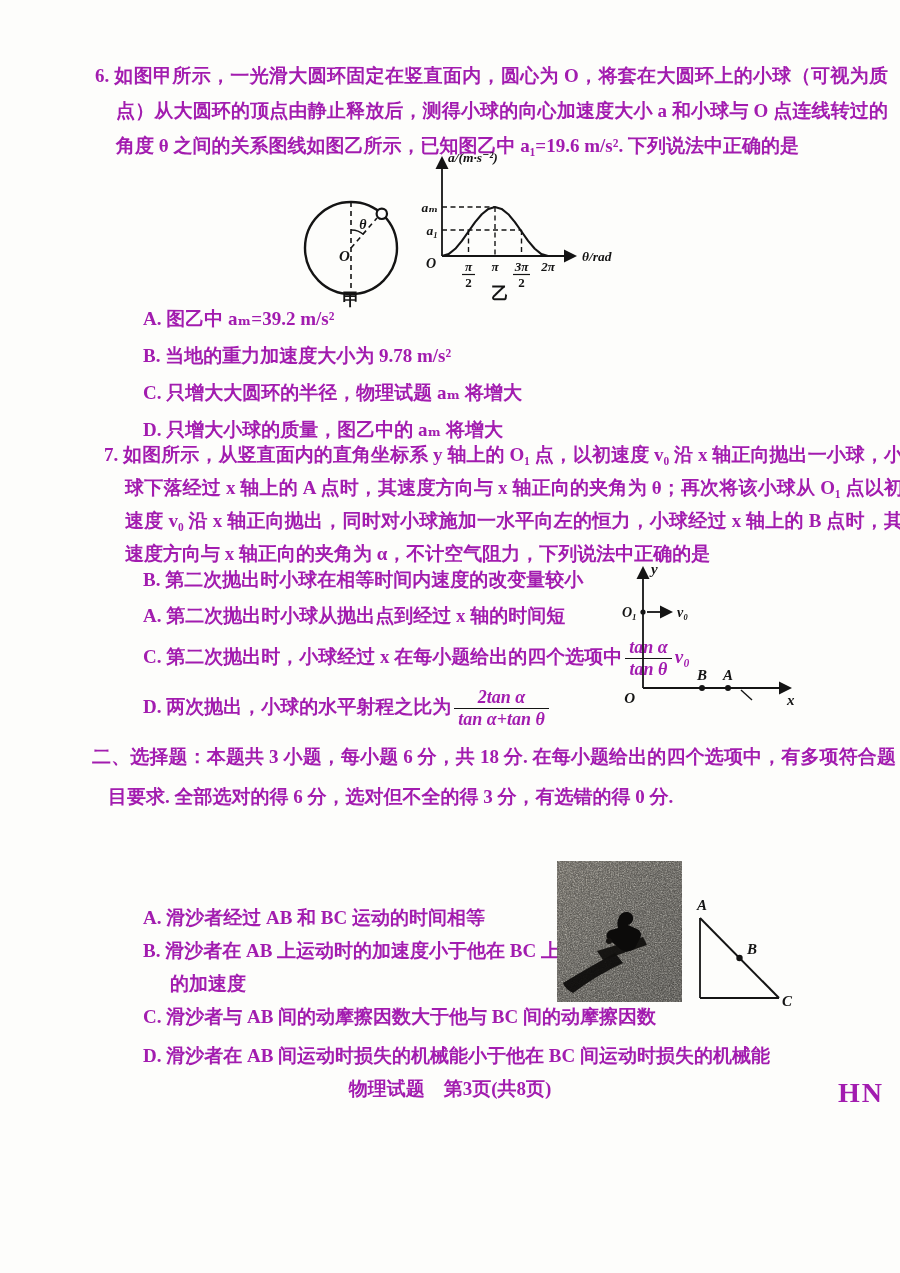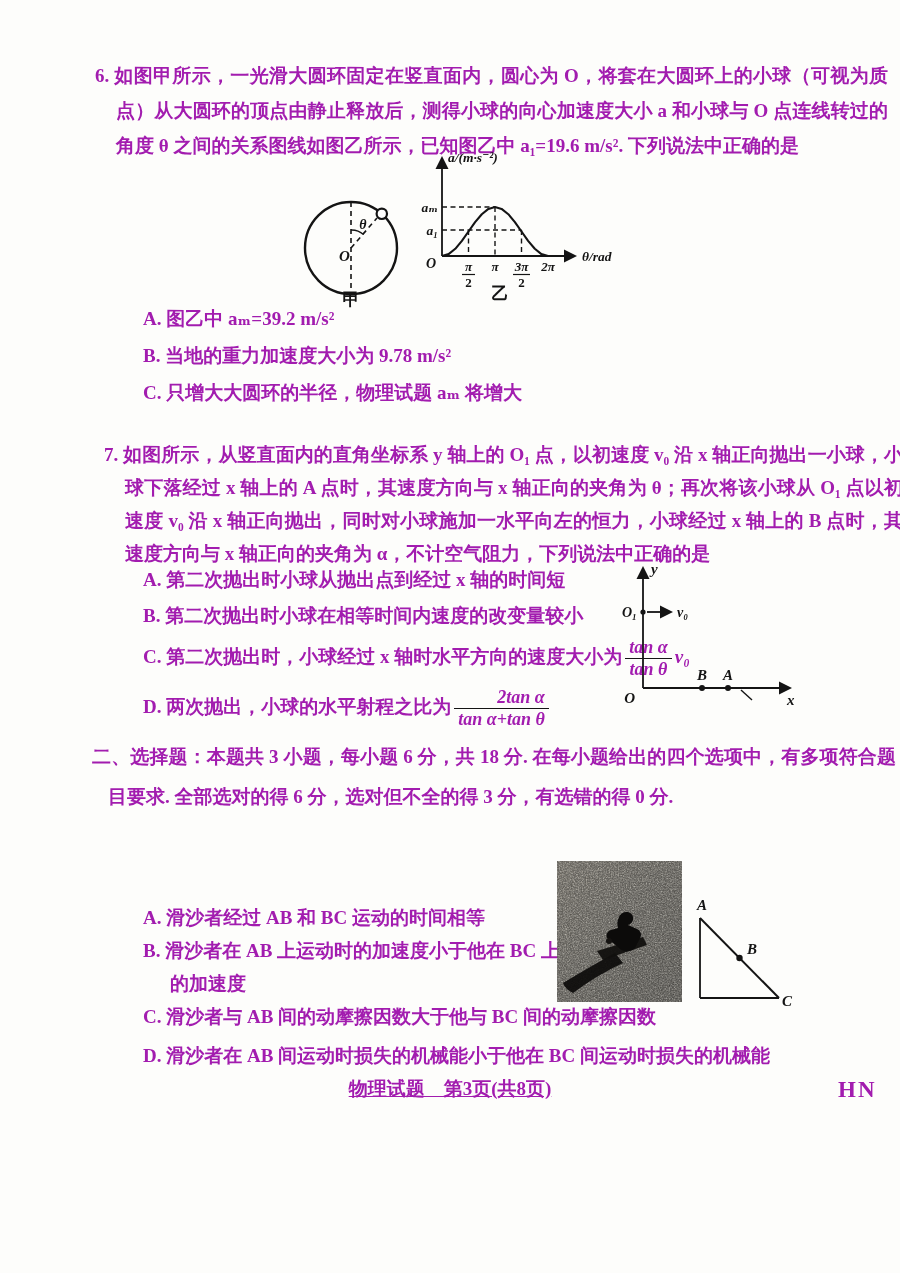--- a/index.html
+++ b/index.html
@@ -3,27 +3,27 @@
 <meta charset="utf-8">
 <style>
   html,body{margin:0;padding:0;background:#d9d9d9;}
   .page{position:relative;width:900px;height:1273px;margin:0 auto;background:#fdfdfb;
         font-family:"Liberation Serif","DejaVu Serif",serif;color:#a21caf;font-weight:600;overflow:hidden;}
   .blk{position:absolute;font-size:19px;line-height:35px;}
   .qtext{padding-left:21px;text-indent:-21px;text-align:justify;}
   .hang16{padding-left:16px;text-indent:-16px;text-align:justify;}
   .opt{padding-left:27px;text-indent:-27px;}
   .frac{display:inline-block;vertical-align:middle;text-align:center;line-height:1.08;font-size:18px;margin:0 3px;text-indent:0;}
-  .frac .fn{display:block;padding:0 4px 1px;border-bottom:1.7px solid #141414;text-align:right;}
+  .frac .fn{display:block;padding:0 4px 1px;border-bottom:1.7px solid #141414;}
   .frac .fd{display:block;padding:1px 4px 0;}
   svg{position:absolute;overflow:visible;}
   svg text{font-family:"Liberation Serif","DejaVu Serif",serif;fill:#141414;font-weight:600;}
   .it{font-style:italic;}
-  .footer-c{position:absolute;top:1076px;left:0;width:900px;text-align:center;font-size:19px;text-decoration:underline;}
-  .footer-r{position:absolute;top:1077px;left:838px;font-size:23px;font-weight:700;letter-spacing:2px;}
+  .footer-c{position:absolute;top:1076px;left:0;width:900px;text-align:center;font-size:19px;}
+  .footer-r{position:absolute;top:1077px;left:838px;font-size:28px;font-weight:700;letter-spacing:2px;}
 </style>
 </head>
 <body>
 
 <div class="page">
 
   <svg width="0" height="0">
     <defs>
       <marker id="arr" viewBox="0 0 10 10" refX="8.5" refY="5" markerWidth="7.5" markerHeight="7.5" orient="auto-start-reverse">
         <path d="M0,0 L10,5 L0,10 z" fill="#141414"></path>
@@ -82,32 +82,33 @@
     <text x="101.5" y="141" font-size="13" text-anchor="middle">2</text>
     <text x="128" y="125" font-size="13" class="it" text-anchor="middle">2π</text>
     <text x="162" y="115" font-size="13.5" class="it">θ/rad</text>
     <text x="80" y="153" font-size="17" text-anchor="middle">乙</text>
   </svg>
 
   <div class="blk" style="top:300px;left:143px;width:640px;line-height:37px;">
     <div class="opt">A. 图乙中 aₘ=39.2 m/s²</div>
     <div class="opt">B. 当地的重力加速度大小为 9.78 m/s²</div>
     <div class="opt">C. 只增大大圆环的半径，物理试题 aₘ 将增大</div>
+    <div class="opt">D. 只增大小球的质量，图乙中的 aₘ 将增大</div>
   </div>
 
   <div class="blk qtext" style="top:438px;left:92px;width:778px;line-height:33px;margin-left:12px;">
     <span class="qnum">7.</span>
     <span>如图所示，从竖直面内的直角坐标系 y 轴上的 O₁ 点，以初速度 v₀ 沿 x 轴正向抛出一小球，小球下落经过 x 轴上的 A 点时，其速度方向与 x 轴正向的夹角为 θ；再次将该小球从 O₁ 点以初速度 v₀ 沿 x 轴正向抛出，同时对小球施加一水平向左的恒力，小球经过 x 轴上的 B 点时，其速度方向与 x 轴正向的夹角为 α，不计空气阻力，下列说法中正确的是</span>
   </div>
 
   <div class="blk" style="top:562px;left:143px;width:600px;line-height:36px;">
+    <div class="opt">B. 第二次抛出时小球在相等时间内速度的改变量较小</div>
     <div class="opt">A. 第二次抛出时小球从抛出点到经过 x 轴的时间短</div>
-    <div class="opt">B. 第二次抛出时小球在相等时间内速度的改变量较小</div>
     <div class="opt" style="margin-top:4px;">
-      <span>C. 第二次抛出时，小球经过 x 轴时水平方向的速度大小为</span><span class="frac"><span class="fn it">tan α</span><span class="fd it">tan θ</span></span><span class="it">v₀</span>
+      <span>C. 第二次抛出时，小球经过 x 在每小题给出的四个选项中</span><span class="frac"><span class="fn it">tan α</span><span class="fd it">tan θ</span></span><span class="it">v₀</span>
     </div>
     <div class="opt" style="margin-top:8px;">
       <span>D. 两次抛出，小球的水平射程之比为</span><span class="frac"><span class="fn it">2tan α</span><span class="fd it">tan α+tan θ</span></span><span class="it"></span>
     </div>
   </div>
 
   <svg style="left:613px;top:556px;" width="195" height="152" viewBox="0 0 195 152">
     <line x1="30" y1="132" x2="30" y2="12" stroke="#141414" stroke-width="1.8" marker-end="url(#arr)"></line>
     <line x1="30" y1="132" x2="177" y2="132" stroke="#141414" stroke-width="1.8" marker-end="url(#arr)"></line>
     <text x="38" y="18" font-size="15" class="it">y</text>

